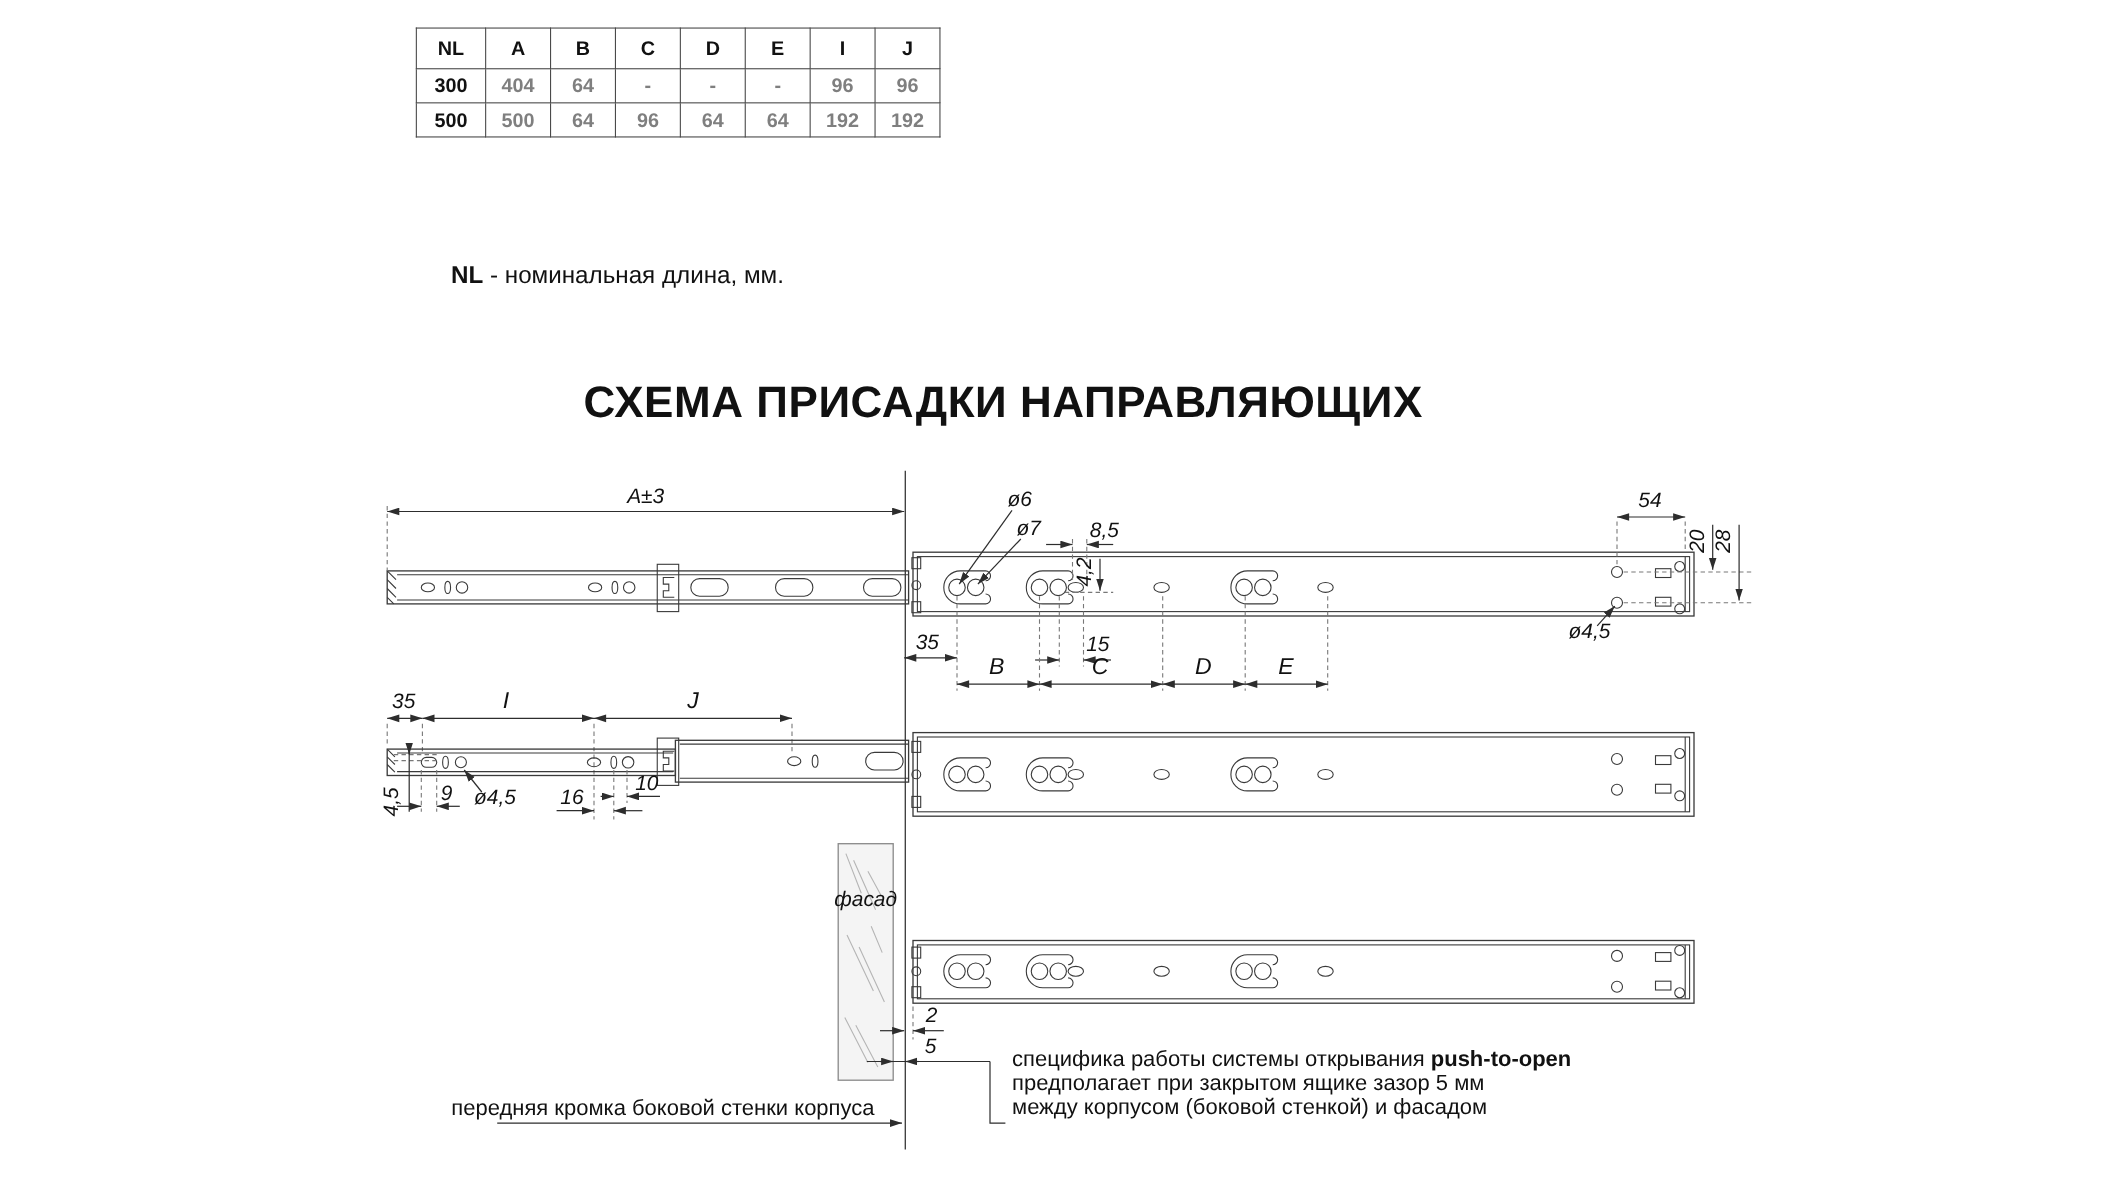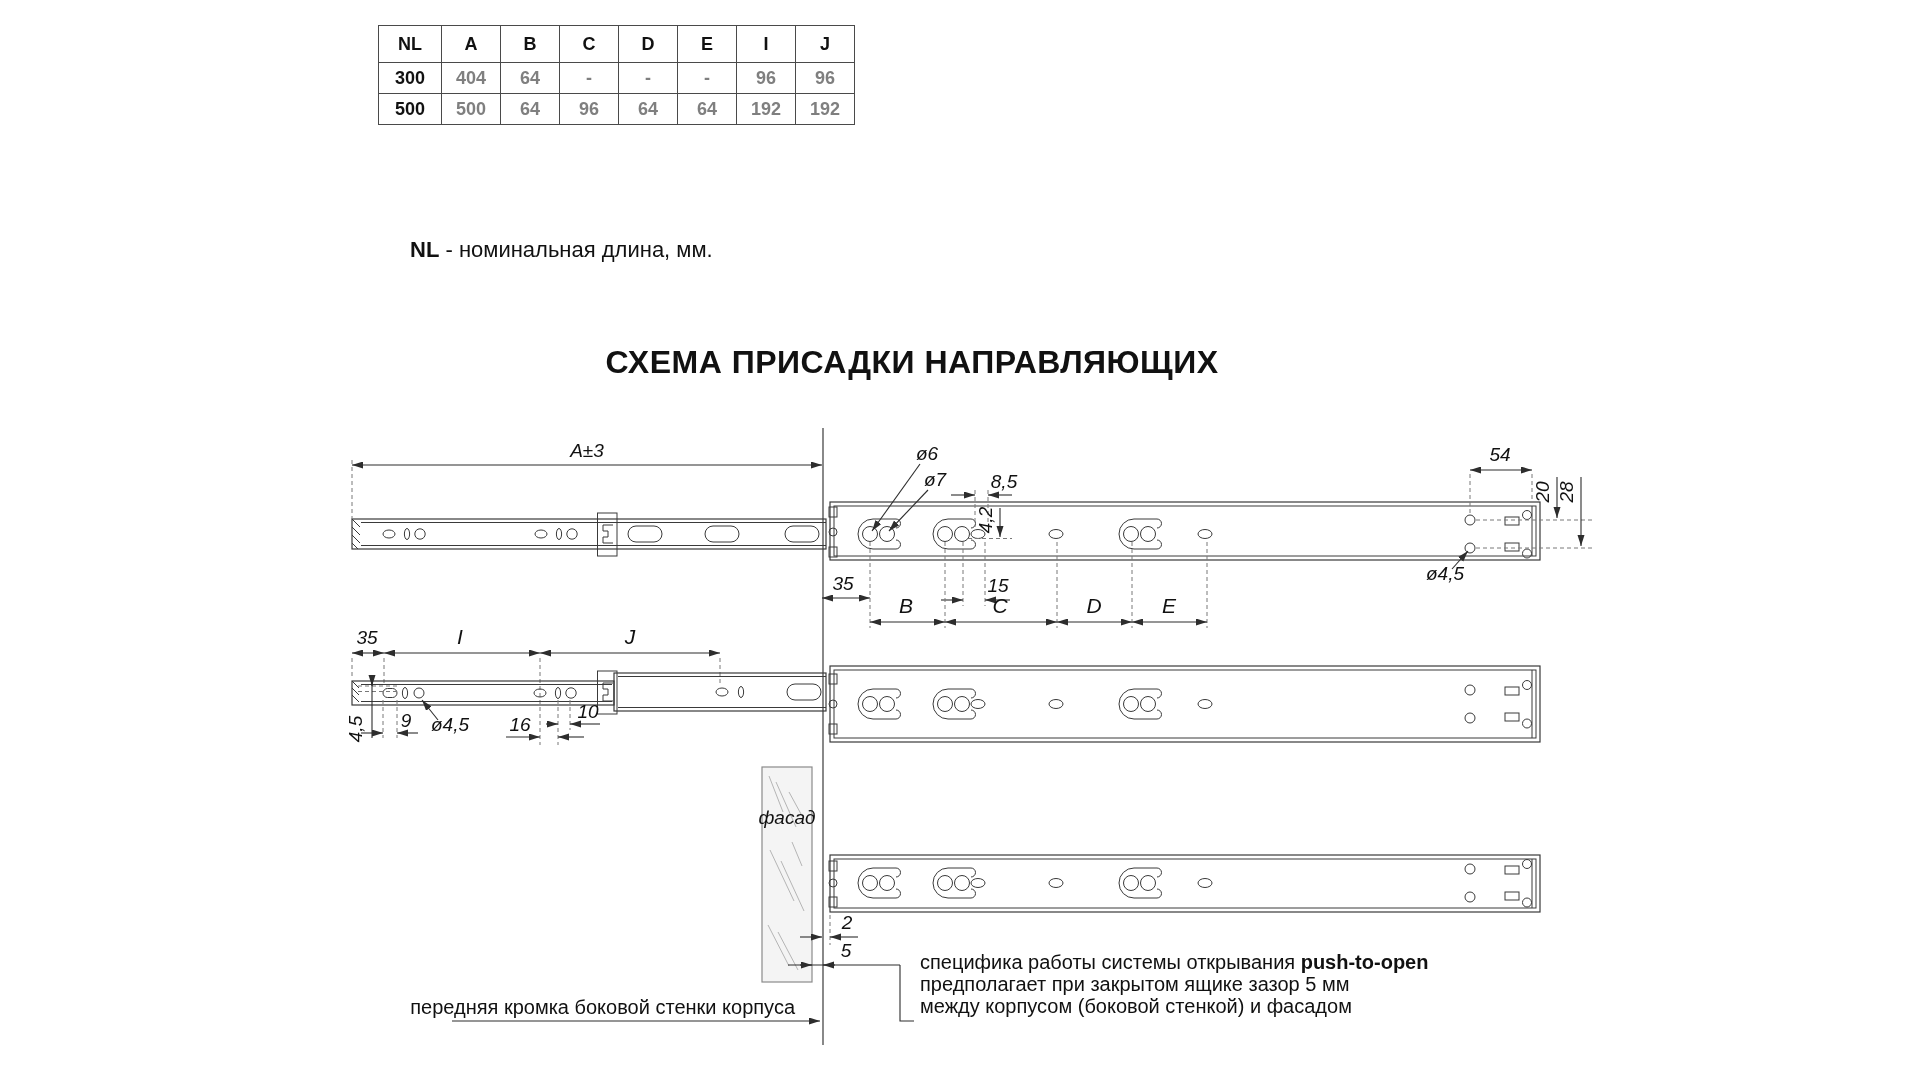--- a/index.html
+++ b/index.html
@@ -11,21 +11,21 @@
         font-size:18px;padding:0;}
   #spec-table th{width:58px;height:36px;font-weight:bold;color:#111;}
   #spec-table th:first-child{width:62px;}
   #spec-table td{height:30px;font-weight:bold;color:#7f7f7f;}
   #spec-table td:first-child{color:#111;margin-left:24px;}
   
   #nl-note{position:absolute;left:378px;top:237px;font-size:22px;color:#111;margin-left:32px;}
   #nl-note b{font-weight:bold;}
   
   #scheme-title{position:absolute;left:512px;top:344px;width:800px;text-align:center;
-        font-size:32px;font-weight:bold;letter-spacing:.5px;color:#111;}
+        font-size:40px;font-weight:bold;letter-spacing:.5px;color:#111;}
   
   #drawing{position:absolute;left:0;top:380px;}
   .ln{stroke:#3a3a3a;stroke-width:1.2;fill:none;}
   .lnth{stroke:#3a3a3a;stroke-width:1;fill:none;}
   .dash{stroke:#787878;stroke-width:1;fill:none;stroke-dasharray:4 3;}
   .dim{stroke:#2d2d2d;stroke-width:1.1;fill:none;}
   .dt{font:italic 19px "Liberation Sans", sans-serif;fill:#111;}
   .dtl{font:italic 21px "Liberation Sans", sans-serif;fill:#111;}
   .an{font:20px "Liberation Sans", sans-serif;fill:#111;}
   .anb{font-weight:bold;}

